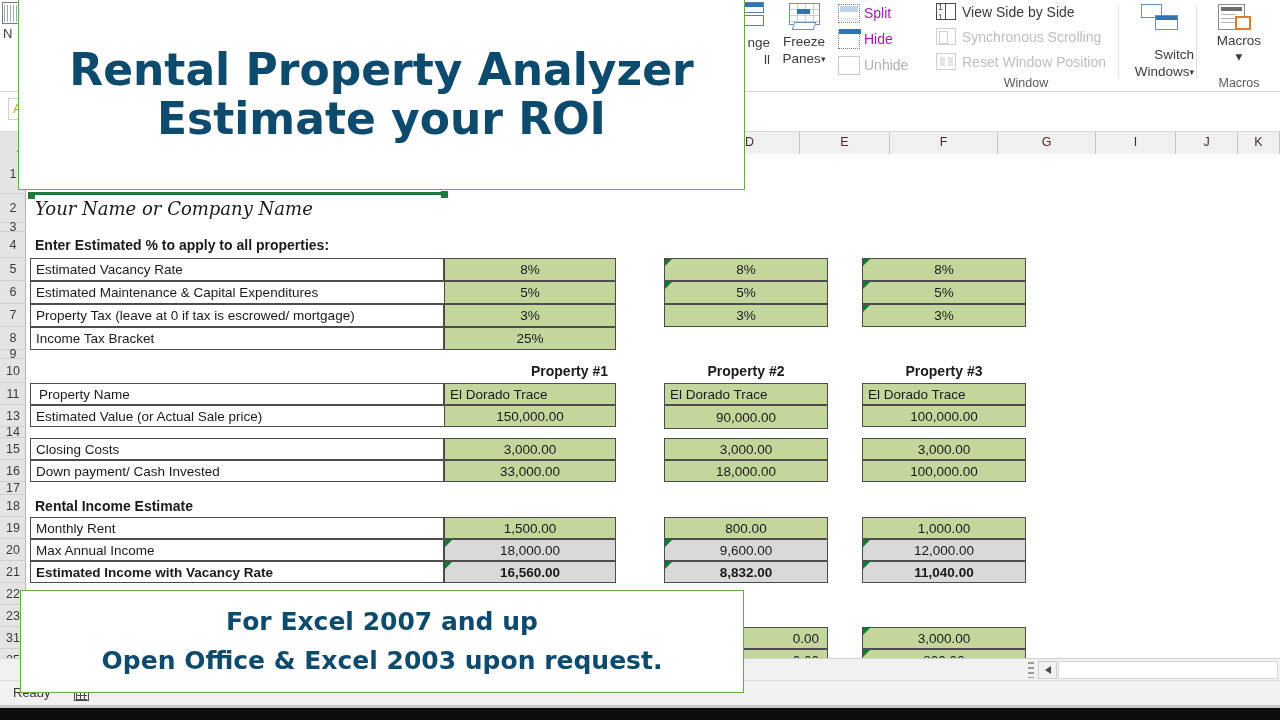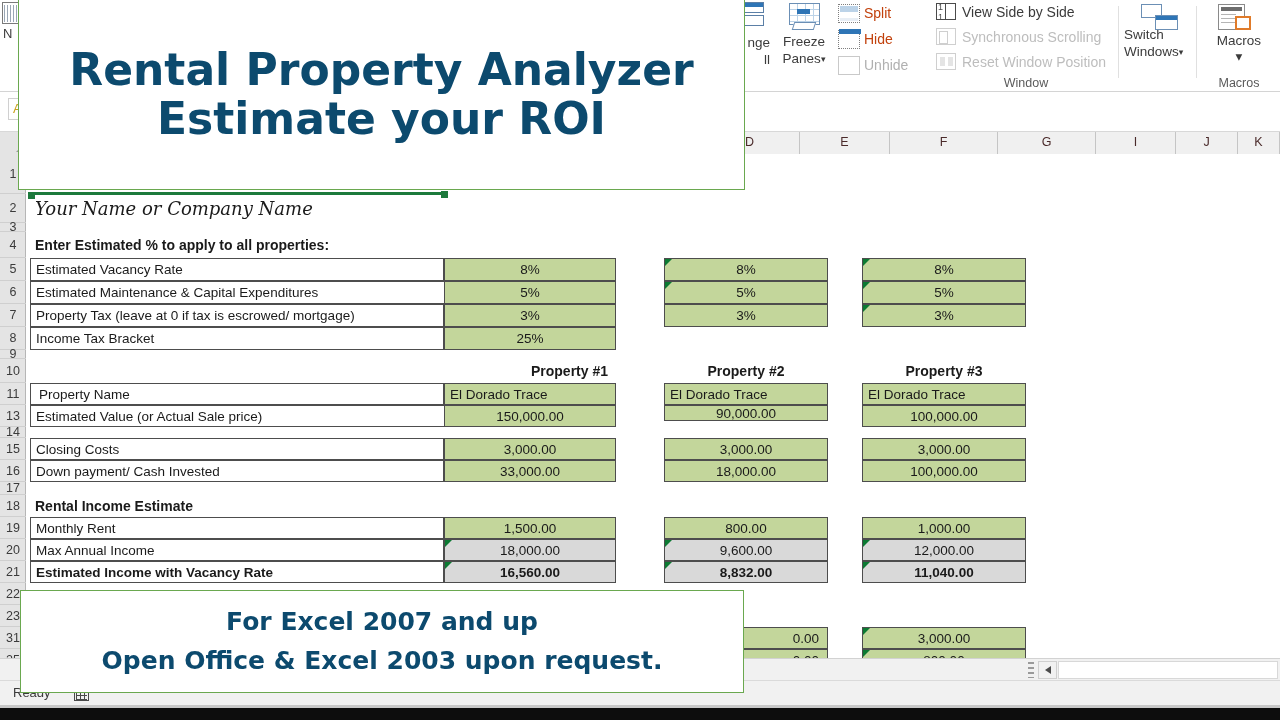--- a/index.html
+++ b/index.html
@@ -78,21 +78,21 @@
     border: 1.2px solid #6b8fb5; background: #fff;
     transform: skewX(-18deg);
   }
   .fp-lines { position: absolute; left: 0; top: 33px; width: 56px; text-align: center; }
   .fp-lines div { font-size: 13.5px; color: #3b3b3b; line-height: 17px; }
 
   
   .shu { position: absolute; left: 838px; top: 0; width: 98px; height: 92px; }
   .shu-row { position: absolute; left: 0; height: 24px; width: 98px; }
   .shu-ic { position: absolute; left: 0; top: 2px; width: 22px; height: 19px; }
-  .shu-tx { position: absolute; left: 26px; top: 2px; font-size: 14px; color: #c2410c; line-height: 19px; }
+  .shu-tx { position: absolute; left: 26px; top: 2px; font-size: 14px; color: #a21caf; line-height: 19px; }
   .shu-tx.dim { color: #b0b0b0; }
   .ic-split { border: 1.4px dotted #7f7f7f; background: #fff; }
   .ic-split::before { content:""; position:absolute; left:1px; top:1px; right:1px; height:6px; background:#bcd3e8; }
   .ic-split::after  { content:""; position:absolute; left:1px; bottom:1px; right:1px; height:3px; background:#e8eef5; }
   .ic-hide { border: 1.4px dotted #7f7f7f; background: #fff; }
   .ic-hide::before { content:""; position:absolute; left:0px; top:-2px; width:22px; height:5px; background:#2e75b6; }
   .ic-unhide { border: 1.4px solid #c9c9c9; background: #fff; }
 
   
   .vsb { position: absolute; left: 936px; top: 0; width: 180px; height: 92px; }
@@ -109,21 +109,21 @@
   .ic-reset::before { content:""; position:absolute; left:3px; top:3px; width:5px; height:9px; background:#e4e4e4; }
   .ic-reset::after { content:""; position:absolute; left:11px; top:3px; width:5px; height:9px; background:#e4e4e4; }
 
   
   .sw { position: absolute; left: 1124px; top: 0; width: 70px; height: 92px; }
   .sw-icon { position: absolute; left: 17px; top: 4px; width: 38px; height: 28px; }
   .sw-icon i { position: absolute; display:block; border: 1.4px solid #6b8fb5; background:#fff; }
   .sw-icon i.one { left: 0; top: 0; width: 21px; height: 14px; }
   .sw-icon i.two { left: 14px; top: 11px; width: 23px; height: 15px; }
   .sw-icon i.bar { left: 15px; top: 12px; width: 21px; height: 4px; background:#2e75b6; border:none; }
-  .sw-lines { position: absolute; left: 0; top: 26px; width: 70px; text-align: left; }
+  .sw-lines { position: absolute; left: 0; top: 46px; width: 70px; text-align: right; }
   .sw-lines div { font-size: 13.5px; color: #3b3b3b; line-height: 17px; }
 
   
   .mac { position: absolute; left: 1202px; top: 0; width: 74px; height: 92px; }
   .mac-icon { position: absolute; left: 16px; top: 4px; width: 36px; height: 28px; }
   .mac-icon .pg {
     position: absolute; left: 0; top: 0; width: 27px; height: 26px;
     border: 1.4px solid #8a8a8a; background: #fff;
   }
   .mac-icon .pg::before {
@@ -464,21 +464,21 @@
     <div class="cell c-center bold" style="left:638px; top:205px; width:164px; height:24px; font-size:14px;">Property #2</div>
     <div class="cell c-center bold" style="left:836px; top:205px; width:164px; height:24px; font-size:14px;">Property #3</div>
 
     <div class="cell lbl boxed" style="left:4px; top:229px; width:414px; height:22px;padding-left:8px;">Property Name</div>
     <div class="cell lbl green" style="left:418px; top:229px; width:172px; height:22px;">El Dorado Trace</div>
     <div class="cell lbl green" style="left:638px; top:229px; width:164px; height:22px;">El Dorado Trace</div>
     <div class="cell lbl green" style="left:836px; top:229px; width:164px; height:22px;">El Dorado Trace</div>
 
     <div class="cell lbl boxed" style="left:4px; top:251px; width:464px; height:22px;">Estimated Value (or Actual Sale price)</div>
     <div class="cell c-center green" style="left:418px; top:251px; width:172px; height:22px;">150,000.00</div>
-    <div class="cell c-center green" style="left:638px; top:251px; width:164px; height:16px;">90,000.00</div>
+    <div class="cell c-center green" style="left:638px; top:251px; width:164px; height:24px;">90,000.00</div>
     <div class="cell c-center green" style="left:836px; top:251px; width:164px; height:22px;">100,000.00</div>
 
     <div class="cell lbl boxed" style="left:4px; top:284px; width:414px; height:22px;">Closing Costs</div>
     <div class="cell lbl boxed" style="left:4px; top:306px; width:414px; height:22px;">Down payment/ Cash Invested</div>
 
     <div class="cell c-center green" style="left:418px; top:284px; width:172px; height:22px;">3,000.00</div>
     <div class="cell c-center green" style="left:418px; top:306px; width:172px; height:22px;">33,000.00</div>
     <div class="cell c-center green" style="left:638px; top:284px; width:164px; height:22px;">3,000.00</div>
     <div class="cell c-center green" style="left:638px; top:306px; width:164px; height:22px;">18,000.00</div>
     <div class="cell c-center green" style="left:836px; top:284px; width:164px; height:22px;">3,000.00</div>

